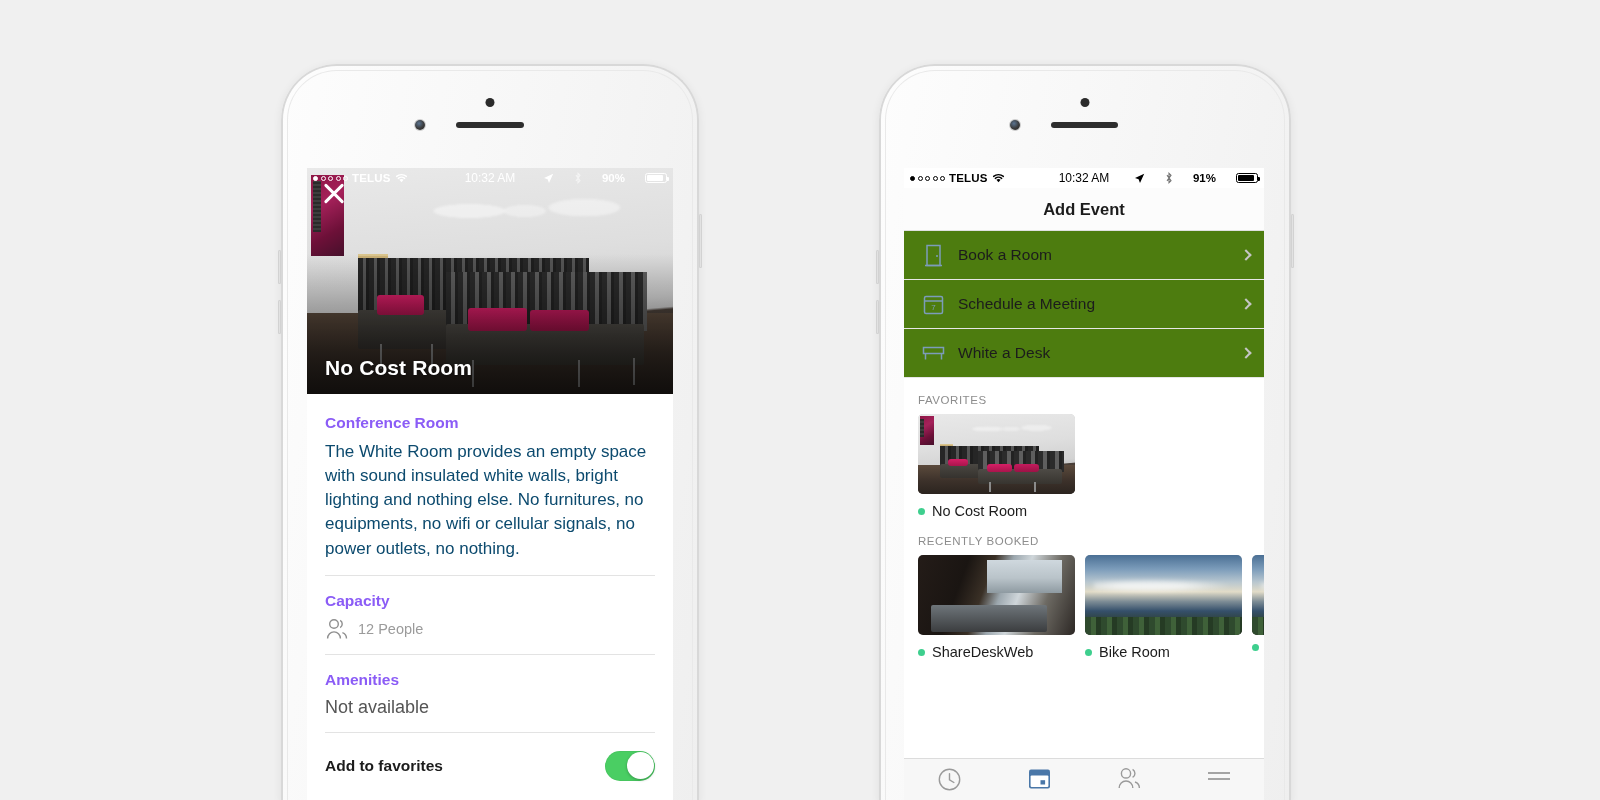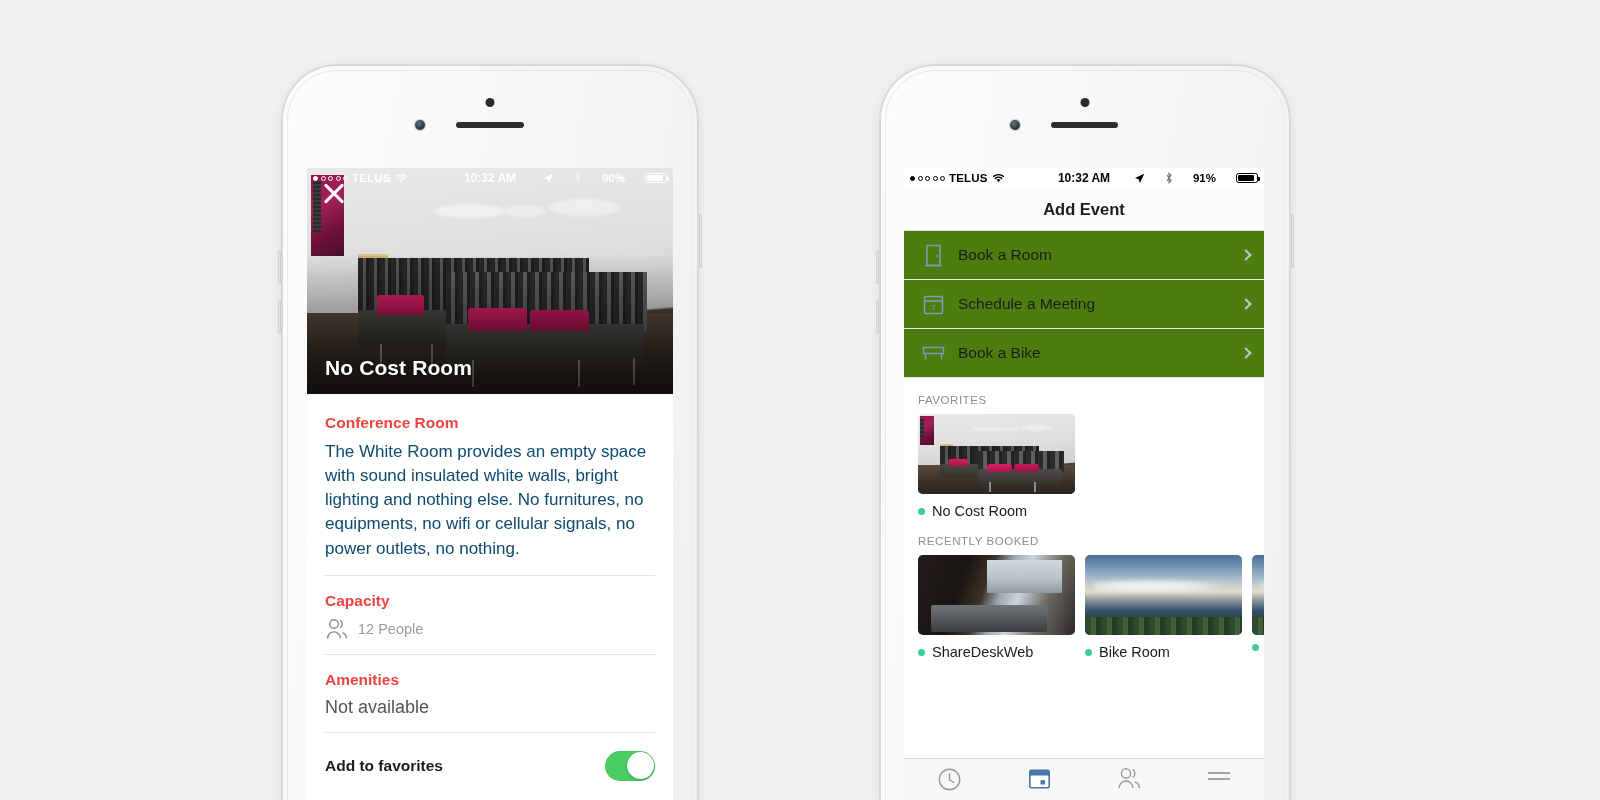--- a/index.html
+++ b/index.html
@@ -50,21 +50,21 @@
     position: relative; padding: 0 6px;
   }
   .statusbar.over-photo { color: #fff; }
   .sb-left { display: flex; align-items: center; gap: 4px; }
   .sb-dots { display: flex; gap: 2.5px; align-items: center; }
   .sb-dots i { width: 5px; height: 5px; border-radius: 50%;
                border: 1px solid currentColor; display: block; }
   .sb-dots i.on { background: currentColor; }
   .sb-carrier { font-size: 11.5px; letter-spacing: .2px; }
   .sb-center { position: absolute; left: 0; right: 0; text-align: center;
-               font-size: 12px; font-weight: 700; pointer-events: none; }
+               font-size: 12px; font-weight: 400; pointer-events: none; }
   .sb-right { margin-left: auto; display: flex; align-items: center; gap: 20px;
               font-size: 11.5px; font-weight: 600; }
   .batt { width: 22px; height: 10px; border: 1px solid currentColor;
           border-radius: 2.5px; position: relative; padding: 1px; }
   .batt::after { content: ""; position: absolute; right: -3px; top: 3px;
                  width: 2px; height: 4px; background: currentColor;
                  border-radius: 0 1px 1px 0; }
   .batt span { display: block; height: 100%; background: currentColor; border-radius: 1px; }
 
   
@@ -109,21 +109,21 @@
     background: #fff; border-radius: 2px; }
   .close-btn span:first-child { transform: rotate(45deg); }
   .close-btn span:last-child { transform: rotate(-45deg); }
   .hero-title { position: absolute; left: 18px; bottom: 14px; color: #fff;
     font-size: 21px; font-weight: 600; letter-spacing: .1px;
     text-shadow: 0 1px 3px rgba(0,0,0,.45); }
 
   .detail { padding: 0 18px; background: #fff; }
   .sec { padding: 16px 0 14px; border-bottom: 1px solid #e3e3e3; }
   .sec:first-child { padding-top: 20px; }
-  .sec-title { font-size: 15.5px; font-weight: 700; color: #ef4444; margin-bottom: 8px; }
+  .sec-title { font-size: 15.5px; font-weight: 700; color: #8b5cf6; margin-bottom: 8px; }
   .sec-desc { font-size: 17px; line-height: 1.42; color: #0c4a6e; }
   .cap-row { display: flex; align-items: center; gap: 9px; }
   .cap-txt { font-size: 14.5px; color: #9b9b9b; }
   .sec-sub { font-size: 18px; color: #555; }
   .fav-row { display: flex; align-items: center; padding: 18px 0 20px; }
   .fav-label { font-size: 15.5px; font-weight: 700; color: #1c1c1c; }
   .toggle { margin-left: auto; width: 50px; height: 30px; border-radius: 15px;
     background: #4ace63; position: relative; cursor: pointer;
     box-shadow: inset 0 0 0 1px rgba(0,0,0,.04); }
   .toggle .knob { position: absolute; top: 1.5px; right: 1.5px; width: 27px; height: 27px;
@@ -359,21 +359,21 @@
         </div>
 
         <div class="menu-row">
           <span class="menu-ico">
             <svg width="23" height="17" viewBox="0 0 23 17">
               <rect x="1.5" y="2.5" width="20" height="6" stroke="#7c9cba" stroke-width="1.5" fill="none"></rect>
               <line x1="3.5" y1="8.5" x2="3.5" y2="14.5" stroke="#7c9cba" stroke-width="1.5"></line>
               <line x1="19.5" y1="8.5" x2="19.5" y2="14.5" stroke="#7c9cba" stroke-width="1.5"></line>
             </svg>
           </span>
-          <span class="menu-label">Book a Bike</span>
+          <span class="menu-label">White a Desk</span>
           <span class="chev"></span>
         </div>
       </div>
 
       <div class="group" style="padding-top:16px;">
         <div class="group-title">FAVORITES</div>
         <div class="cards">
           <div class="card">
             <div class="card-img">
               <div class="hero-photo">

